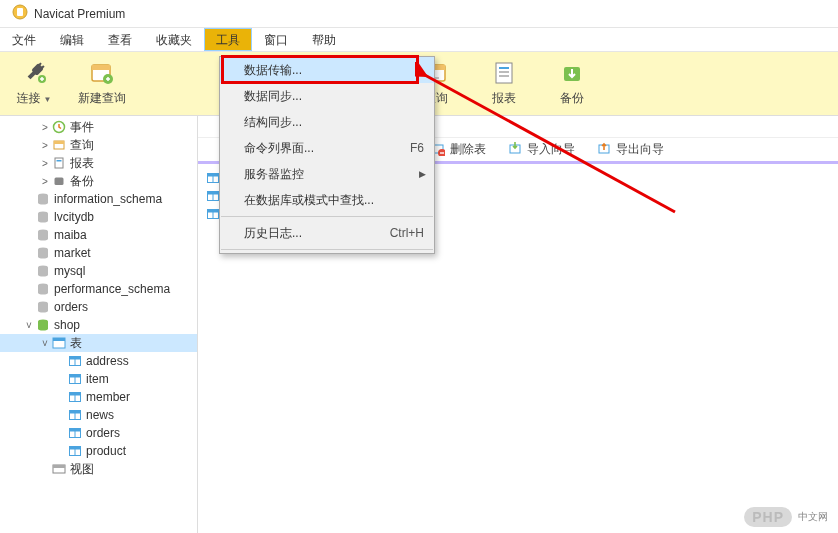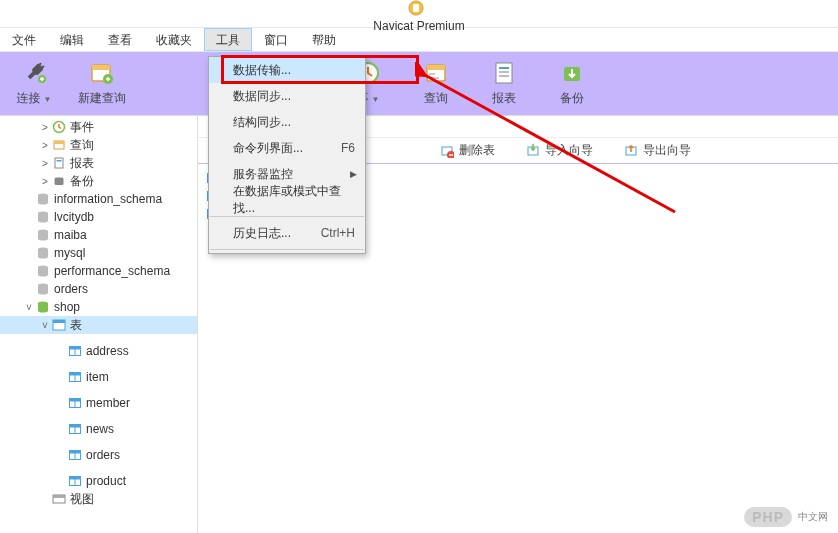--- a/index.html
+++ b/index.html
@@ -1,51 +1,51 @@
 <!DOCTYPE html>
 <html><head>
 <meta charset="utf-8">
 <style>
   * { box-sizing: border-box; -webkit-font-smoothing: antialiased; }
   body { margin:0; padding:0; font-family: "Microsoft YaHei", Arial, sans-serif; font-size:12px; color:#333; background:#fff; width:838px; height:533px; overflow:hidden; position:relative; }
   
-  .titlebar { display:flex; align-items:center; height:28px; padding:0 12px; background:#fff; border-bottom:1px solid #e5e5e5;flex-direction:column; }
+  .titlebar { display:flex; align-items:center; height:28px; padding:0 12px; background:#fff; border-bottom:1px solid #e5e5e5; }
   .titlebar .logo { margin-right:6px; }
   .titlebar .title { font-size:12px; }
   
   .menubar { display:flex; align-items:stretch; height:24px; background:#fff; border-bottom:1px solid #e5e5e5; }
   .menubar .menu-item { padding:0 12px; line-height:24px; cursor:default; }
-  .menubar .menu-item.active { background:#e5e5e5; border:1px solid #99d1ff; line-height:22px; padding:0 11px; }
-  
-  .toolbar { display:flex; align-items:flex-start; height:64px; background:#c4b5fd; border-bottom:1px solid #ddd; padding-top:4px; }
+  .menubar .menu-item.active { background:#eab308; border:1px solid #99d1ff; line-height:22px; padding:0 11px; }
+  
+  .toolbar { display:flex; align-items:flex-start; height:64px; background:#fef9c3; border-bottom:1px solid #ddd; padding-top:4px; }
   .tool-btn { display:flex; flex-direction:column; align-items:center; justify-content:flex-start; width:68px; height:56px; cursor:default; }
   .tool-btn .ic { height:34px; display:flex; align-items:center; justify-content:center; }
   .tool-btn .lbl { font-size:12px; color:#444; }
   .tool-btn .drop { font-size:8px; color:#666; margin-left:3px; }
   
-  .ctx-menu { position:absolute; left:208px; top:56px; width:158px; background:#f0f0f0; border:1px solid #aaa; box-shadow:2px 3px 6px rgba(0,0,0,.25); z-index:30; }
+  .ctx-menu { position:absolute; left:219px; top:56px; width:216px; background:#f0f0f0; border:1px solid #aaa; box-shadow:2px 3px 6px rgba(0,0,0,.25); z-index:30; }
   .ctx-row { display:flex; align-items:center; height:26px; padding:0 10px 0 24px; font-size:12px; cursor:default; position:relative; }
   .ctx-row.hl { background:#cce8ff; }
   .ctx-row .shortcut { margin-left:auto; color:#555; }
   .ctx-row .sub { position:absolute; right:8px; font-size:9px; color:#555; }
   .ctx-sep { height:1px; background:#ccc; margin:3px 1px; }
   .ctx-outline { position:absolute; left:221px; top:55px; width:198px; height:29px; border:3px solid #e60000; z-index:31; pointer-events:none; }
   
   .main { display:flex; height:calc(533px - 28px - 24px - 64px); }
   
   .sidebar { width:198px; border-right:1px solid #ddd; overflow:hidden; background:#fff; padding-top:2px; }
   .tree-row { display:flex; align-items:center; height:18px; padding-left:6px; font-size:12px; white-space:nowrap; }
   .tree-row .tw { width:14px; text-align:center; color:#666; font-size:10px; }
   .tree-row .tic { width:18px; display:flex; align-items:center; justify-content:flex-start; }
   .tree-row .txt { }
   .tree-row.sel { background:#cce8ff; }
-  .ind1 { padding-left:22px; } .ind2 { padding-left:38px; } .ind3 { padding-left:54px;margin-top:8px; }
+  .ind1 { padding-left:22px; } .ind2 { padding-left:38px; } .ind3 { padding-left:54px; }
   
   .content { flex:1; display:flex; flex-direction:column; background:#fff; }
-  .obj-toolbar { display:flex; align-items:center; height:26px; border-bottom:1px solid #c4b5fd; gap:17px; padding-left:6px; }
+  .obj-toolbar { display:flex; height:26px; border-bottom:3px solid #c4b5fd; gap:8px; padding-left:6px; }
   .obj-btn { display:inline-flex; align-items:center; height:22px; padding:0 7px; gap:5px; font-size:12px; color:#444; }
   .obj-btn .i { display:inline-flex; }
   .obj-list { padding:6px 8px; }
   .obj-item { display:flex; align-items:center; height:18px; gap:6px; }
   .obj-item .txt { font-size:12px; }
   
   .watermark { position:absolute; right:10px; bottom:6px; display:flex; align-items:center; gap:6px; z-index:40; }
   .watermark .pill { background:#d9d9d9; color:#bbb; border-radius:12px; padding:2px 8px; font-weight:bold; font-size:14px; letter-spacing:1px;margin-left:17px; }
   .watermark .cn { font-size:10px; color:#888; }
   
@@ -222,20 +222,30 @@
           <span class="txt">maiba</span>
         </div>
         <div class="tree-row ind1">
           <span class="tw">&nbsp;</span>
           <span class="tic">
             <svg width="14" height="14" viewBox="0 0 14 14">
               <ellipse cx="7" cy="3.5" rx="5" ry="2" fill="#bbb"></ellipse>
               <path d="M2 3.5 v7 a5 2 0 0 0 10 0 v-7" fill="#bbb"></path>
             </svg>
           </span>
+          <span class="txt">market</span>
+        </div>
+        <div class="tree-row ind1">
+          <span class="tw">&nbsp;</span>
+          <span class="tic">
+            <svg width="14" height="14" viewBox="0 0 14 14">
+              <ellipse cx="7" cy="3.5" rx="5" ry="2" fill="#bbb"></ellipse>
+              <path d="M2 3.5 v7 a5 2 0 0 0 10 0 v-7" fill="#bbb"></path>
+            </svg>
+          </span>
           <span class="txt">mysql</span>
         </div>
         <div class="tree-row ind1">
           <span class="tw">&nbsp;</span>
           <span class="tic">
             <svg width="14" height="14" viewBox="0 0 14 14">
               <ellipse cx="7" cy="3.5" rx="5" ry="2" fill="#bbb"></ellipse>
               <path d="M2 3.5 v7 a5 2 0 0 0 10 0 v-7" fill="#bbb"></path>
             </svg>
           </span>

